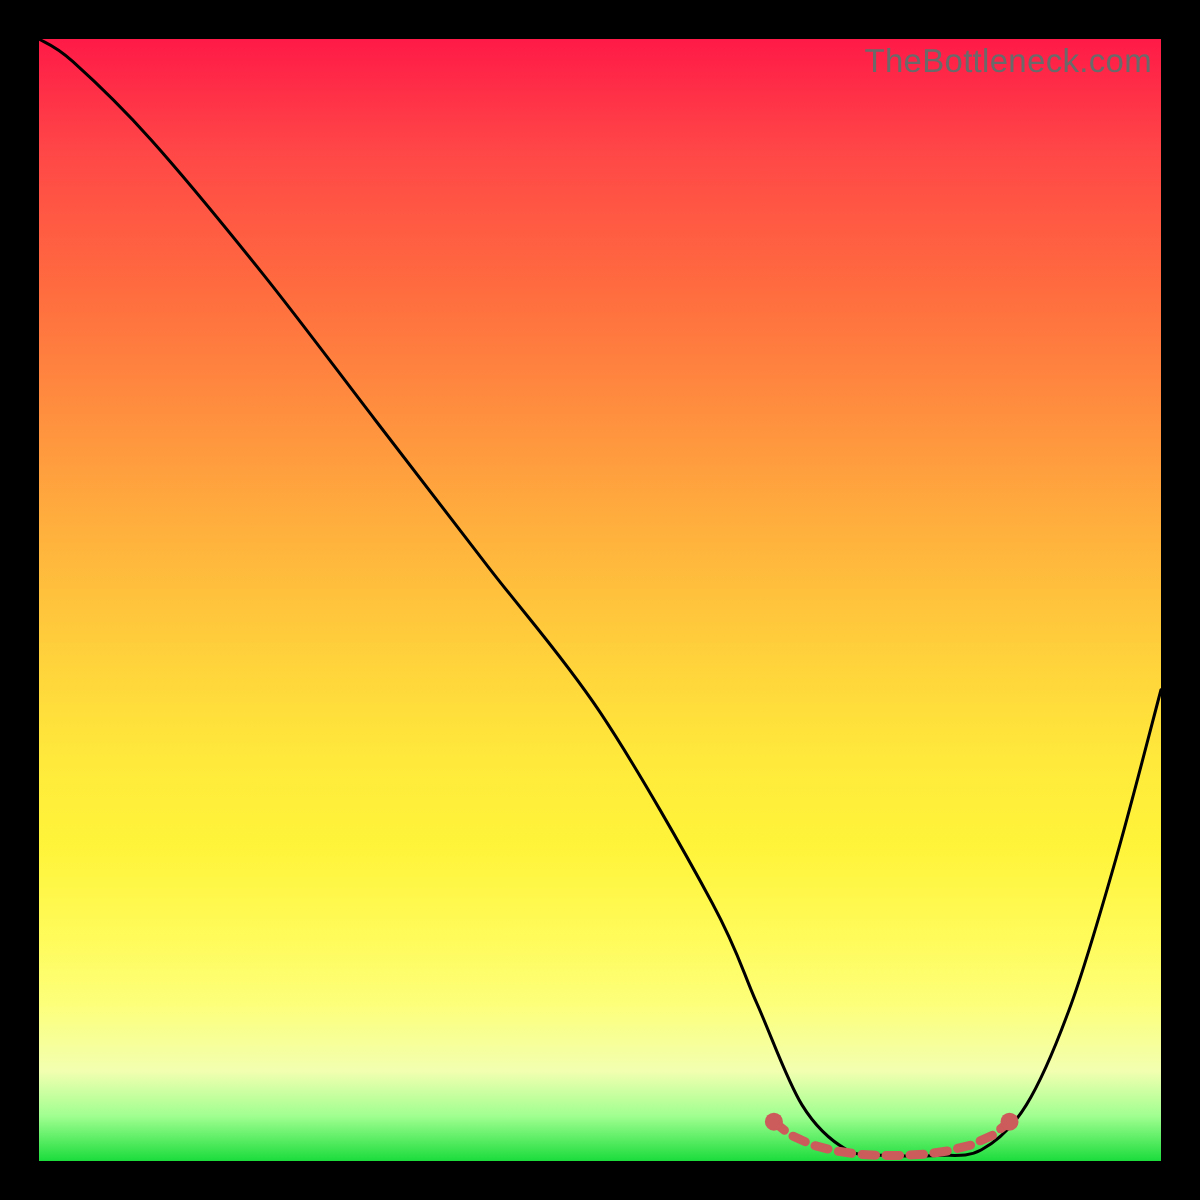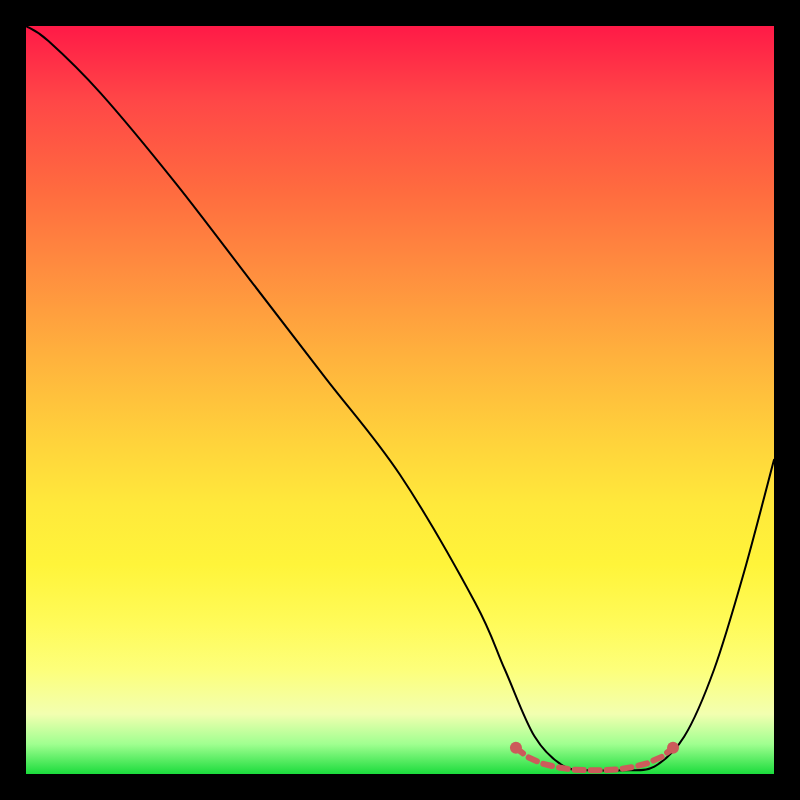--- a/index.html
+++ b/index.html
@@ -48,20 +48,21 @@
     left: 0;
     top: 0;
     width: 748px;
     height: 748px;
   }
 </style>
 </head>
 <body>
 
 <div class="frame">
+  <div class="watermark">TheBottleneck.com</div>
   <svg class="curve" viewBox="0 0 748 748">
     <path id="curve-path" fill="none" stroke="#000" stroke-width="2" stroke-linecap="round" d="M 0 0 C 3.7399999999999998 2.4933333333333394 9.973333333333331 3.7400000000000464 22.439999999999998 14.960000000000036 C 34.906666666666666 26.180000000000028 53.60666666666667 43.63333333333328 74.8 67.31999999999994 C 95.99333333333333 91.00666666666659 124.66666666666666 125.91333333333326 149.6 157.07999999999993 C 174.53333333333333 188.2466666666666 199.46666666666667 221.90666666666664 224.4 254.32 C 249.33333333333334 286.73333333333335 274.26666666666665 319.14666666666665 299.2 351.56 C 324.1333333333333 383.97333333333336 349.06666666666666 411.4 374 448.8 C 398.93333333333334 486.20000000000005 431.3466666666667 543.5466666666667 448.8 575.96 C 466.25333333333333 608.3733333333333 468.74666666666667 620.8399999999999 478.72 643.28 C 488.6933333333334 665.72 498.66666666666674 694.3933333333333 508.64000000000004 710.6 C 518.6133333333333 726.8066666666667 528.5866666666666 734.91 538.56 740.52 C 548.5333333333333 746.13 558.5066666666667 743.6366666666667 568.48 744.26 C 578.4533333333334 744.8833333333333 588.4266666666666 744.8833333333333 598.4 744.26 C 608.3733333333333 743.6366666666667 618.3466666666666 746.13 628.3199999999999 740.52 C 638.2933333333333 734.91 648.2666666666667 726.8066666666667 658.24 710.6 C 668.2133333333334 694.3933333333333 678.1866666666667 670.7066666666667 688.1600000000001 643.28 C 698.1333333333334 615.8533333333332 708.1066666666666 580.9466666666666 718.0799999999999 546.04 C 728.0533333333333 511.1333333333333 743.0133333333333 452.54 748 433.84000000000003"></path>
     <g id="marker-group">
         <path d="M 489.94 721.82 L 501.16 730.796 L 516.12 737.528 L 531.0799999999999 741.268 L 546.04 743.512 L 561 744.26 L 575.96 744.26 L 590.9200000000001 743.512 L 605.88 741.268 L 620.8399999999999 737.528 L 635.8 730.796 L 647.02 721.82" fill="none" stroke="#cc5b5b" stroke-width="6" stroke-linecap="round" stroke-dasharray="9 7"></path>
         <circle cx="489.94" cy="721.82" r="6" fill="#cc5b5b"></circle>
         <circle cx="647.02" cy="721.82" r="6" fill="#cc5b5b"></circle>
       </g>
   </svg>
 </div>
 

